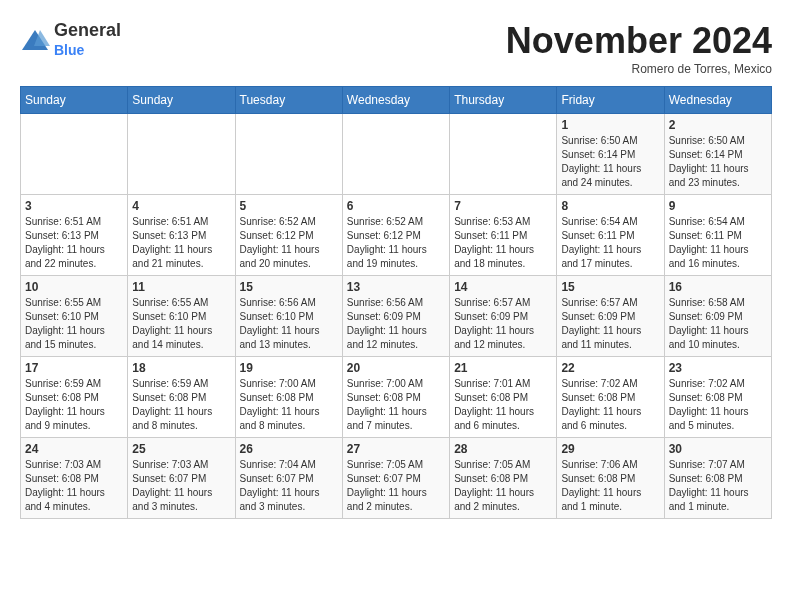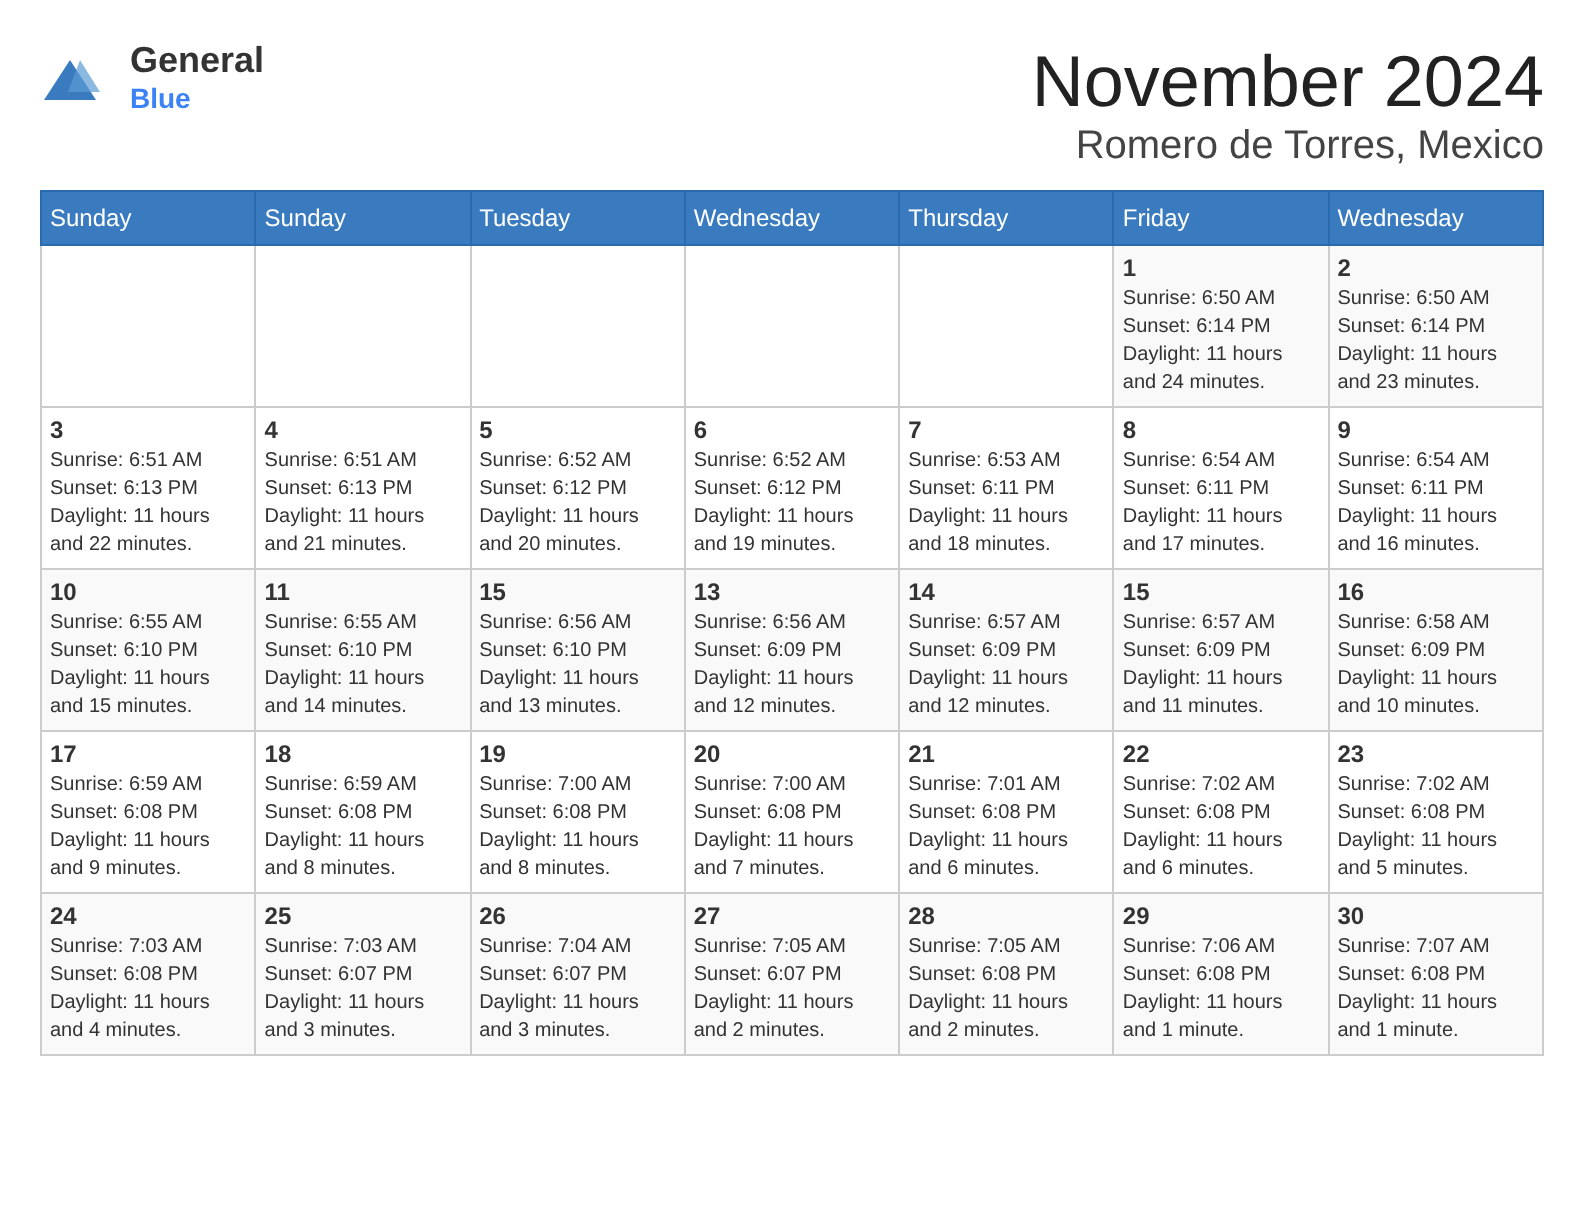--- a/index.html
+++ b/index.html
@@ -12,46 +12,46 @@
     }
     .header-area {
       display: flex;
       justify-content: space-between;
       align-items: flex-start;
       margin-bottom: 10px;
     }
     .logo {
       display: flex;
       align-items: center;
-      gap: 15px;
+      gap: 4px;
     }
     .logo-text-general {
       font-size: 18px;
       font-weight: bold;
       color: #333;
     }
     .logo-text-blue {
       font-size: 14px;
       font-weight: bold;
       color: #3b82f6;
     }
     .logo-icon {
       width: 30px;
       height: 24px;
     }
     .title-area {
       text-align: right;
     }
     .month-title {
       font-size: 36px;
-      font-weight: normal;
+      font-weight: bold;
       color: #222;
     }
     .location-title {
-      font-size: 20px;
+      font-size: 12px;
       color: #444;
     }
     table {
       width: 100%;
       border-collapse: collapse;
       table-layout: fixed;
     }
     thead tr th {
       background-color: #3a7bbf;
       color: #fff;

